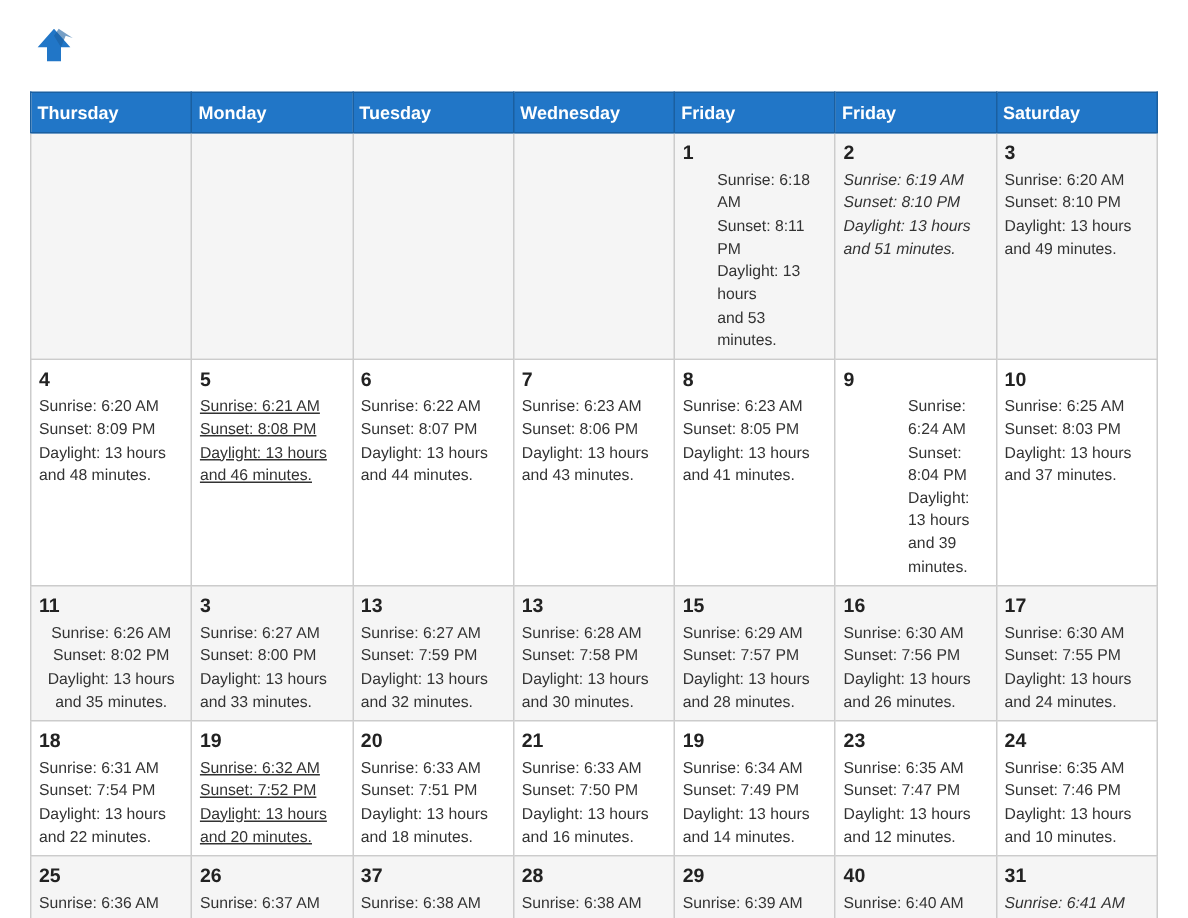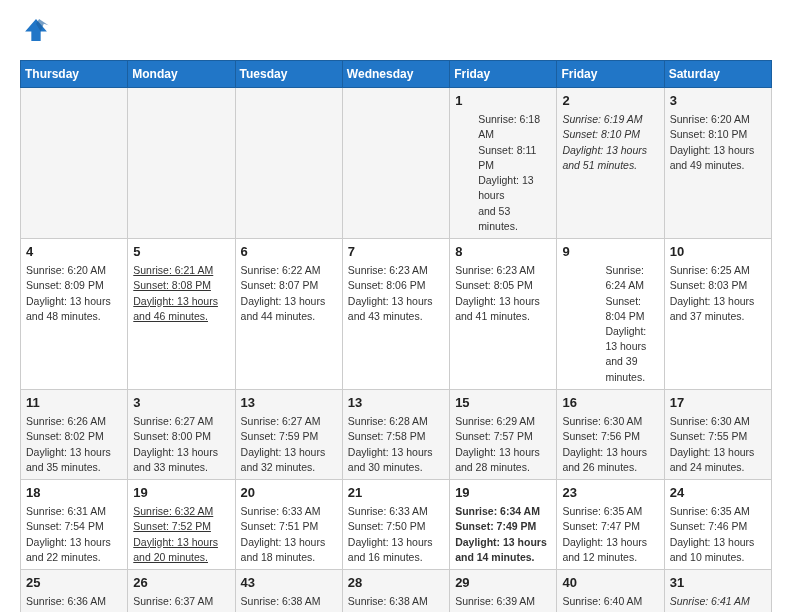--- a/index.html
+++ b/index.html
@@ -195,21 +195,21 @@
           <span class="day-number">10</span>
           <div class="day-info" style="white-space: pre-line;">Sunrise: 6:25 AM
 Sunset: 8:03 PM
 Daylight: 13 hours
 and 37 minutes.</div>
         </td>
       </tr>
       <tr>
         <td>
           <span class="day-number">11</span>
-          <div class="day-info" style="white-space: pre-line;">Sunrise: 6:26 AM
+          <div class="day-info" style="white-space: pre-line; text-align: center;">Sunrise: 6:26 AM
 Sunset: 8:02 PM
 Daylight: 13 hours
 and 35 minutes.</div>
         </td>
         <td>
           <span class="day-number">3</span>
           <div class="day-info" style="white-space: pre-line;">Sunrise: 6:27 AM
 Sunset: 8:00 PM
 Daylight: 13 hours
 and 33 minutes.</div>
@@ -274,21 +274,21 @@
         </td>
         <td>
           <span class="day-number">21</span>
           <div class="day-info" style="white-space: pre-line;">Sunrise: 6:33 AM
 Sunset: 7:50 PM
 Daylight: 13 hours
 and 16 minutes.</div>
         </td>
         <td>
           <span class="day-number">19</span>
-          <div class="day-info" style="white-space: pre-line; font-weight: bold;">Sunrise: 6:34 AM
+          <div class="day-info" style="white-space: pre-line;">Sunrise: 6:34 AM
 Sunset: 7:49 PM
 Daylight: 13 hours
 and 14 minutes.</div>
         </td>
         <td>
           <span class="day-number">23</span>
           <div class="day-info" style="white-space: pre-line;">Sunrise: 6:35 AM
 Sunset: 7:47 PM
 Daylight: 13 hours
 and 12 minutes.</div>
@@ -310,21 +310,21 @@
 and 8 minutes.</div>
         </td>
         <td>
           <span class="day-number">26</span>
           <div class="day-info" style="white-space: pre-line;">Sunrise: 6:37 AM
 Sunset: 7:44 PM
 Daylight: 13 hours
 and 6 minutes.</div>
         </td>
         <td>
-          <span class="day-number">43</span>
+          <span class="day-number">37</span>
           <div class="day-info" style="white-space: pre-line;">Sunrise: 6:38 AM
 Sunset: 7:42 PM
 Daylight: 13 hours
 and 4 minutes.</div>
         </td>
         <td>
           <span class="day-number">28</span>
           <div class="day-info" style="white-space: pre-line;">Sunrise: 6:38 AM
 Sunset: 7:41 PM
 Daylight: 13 hours

